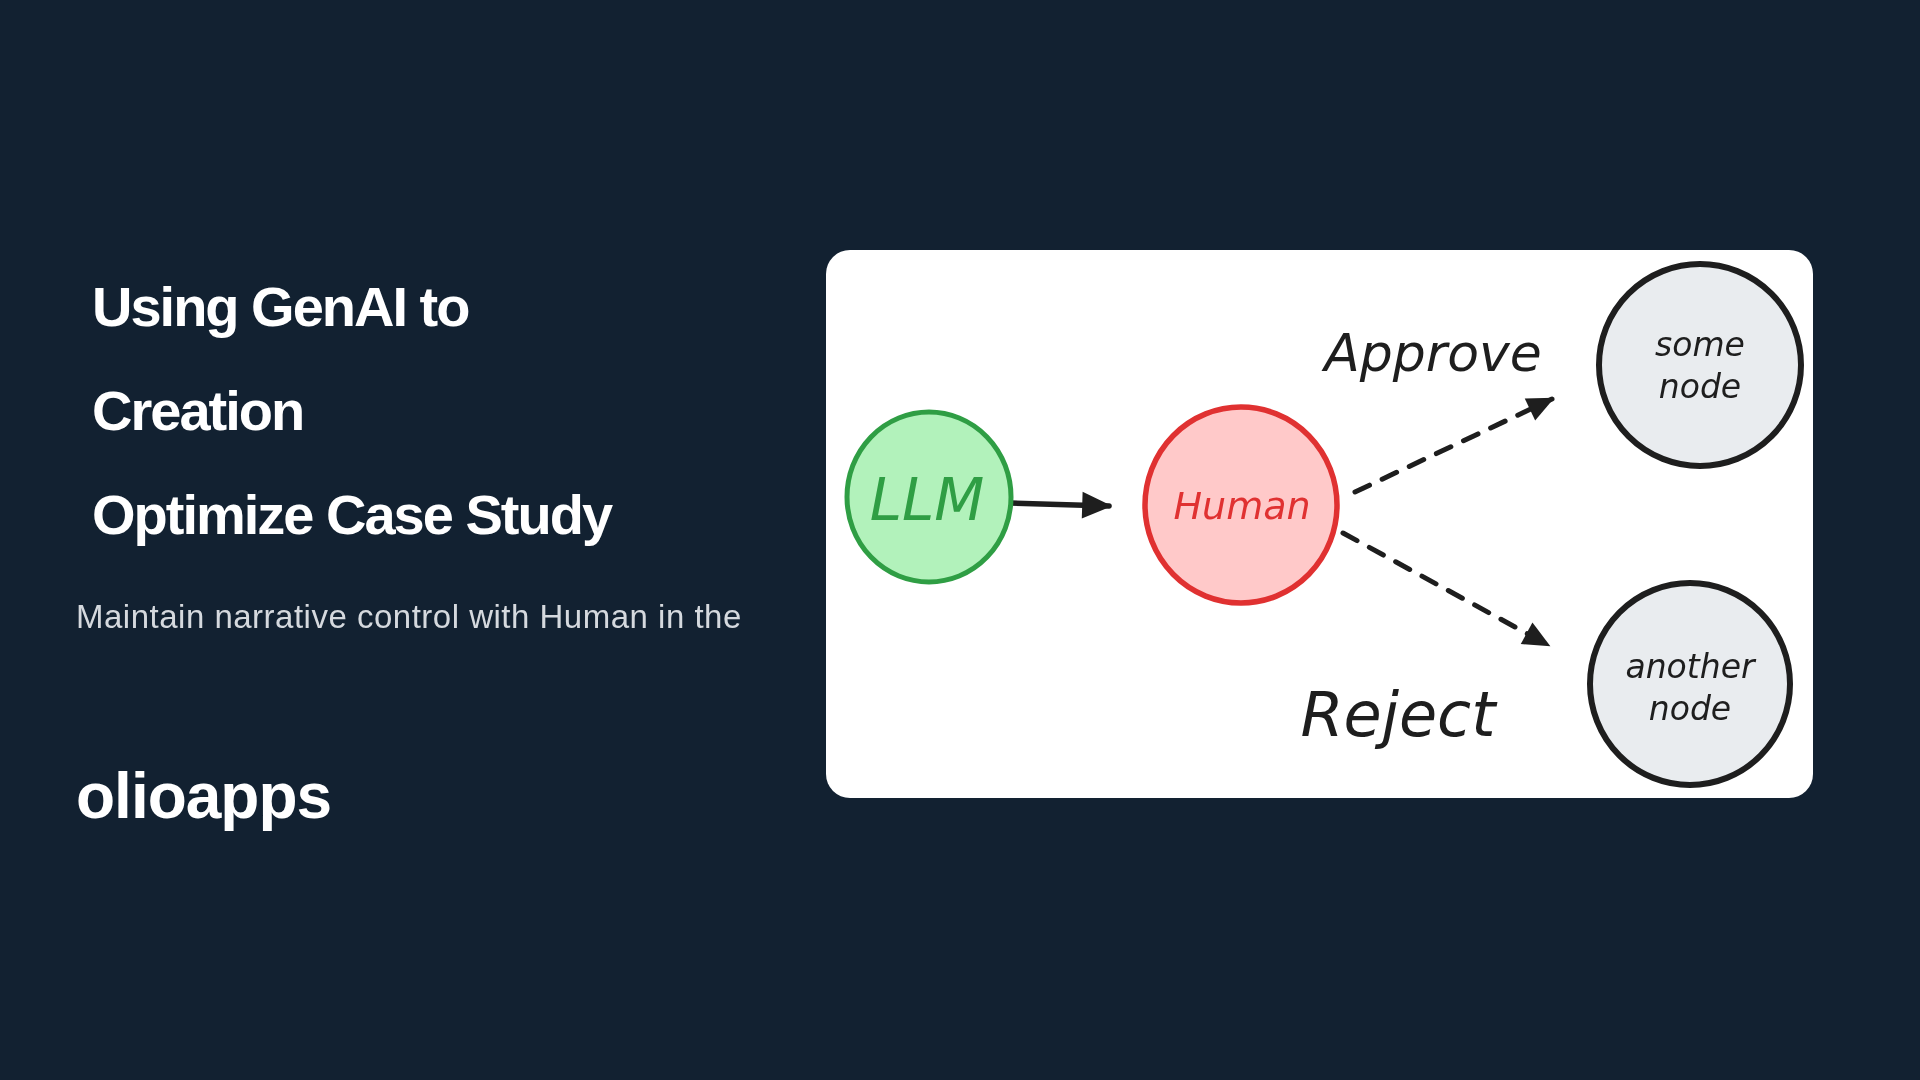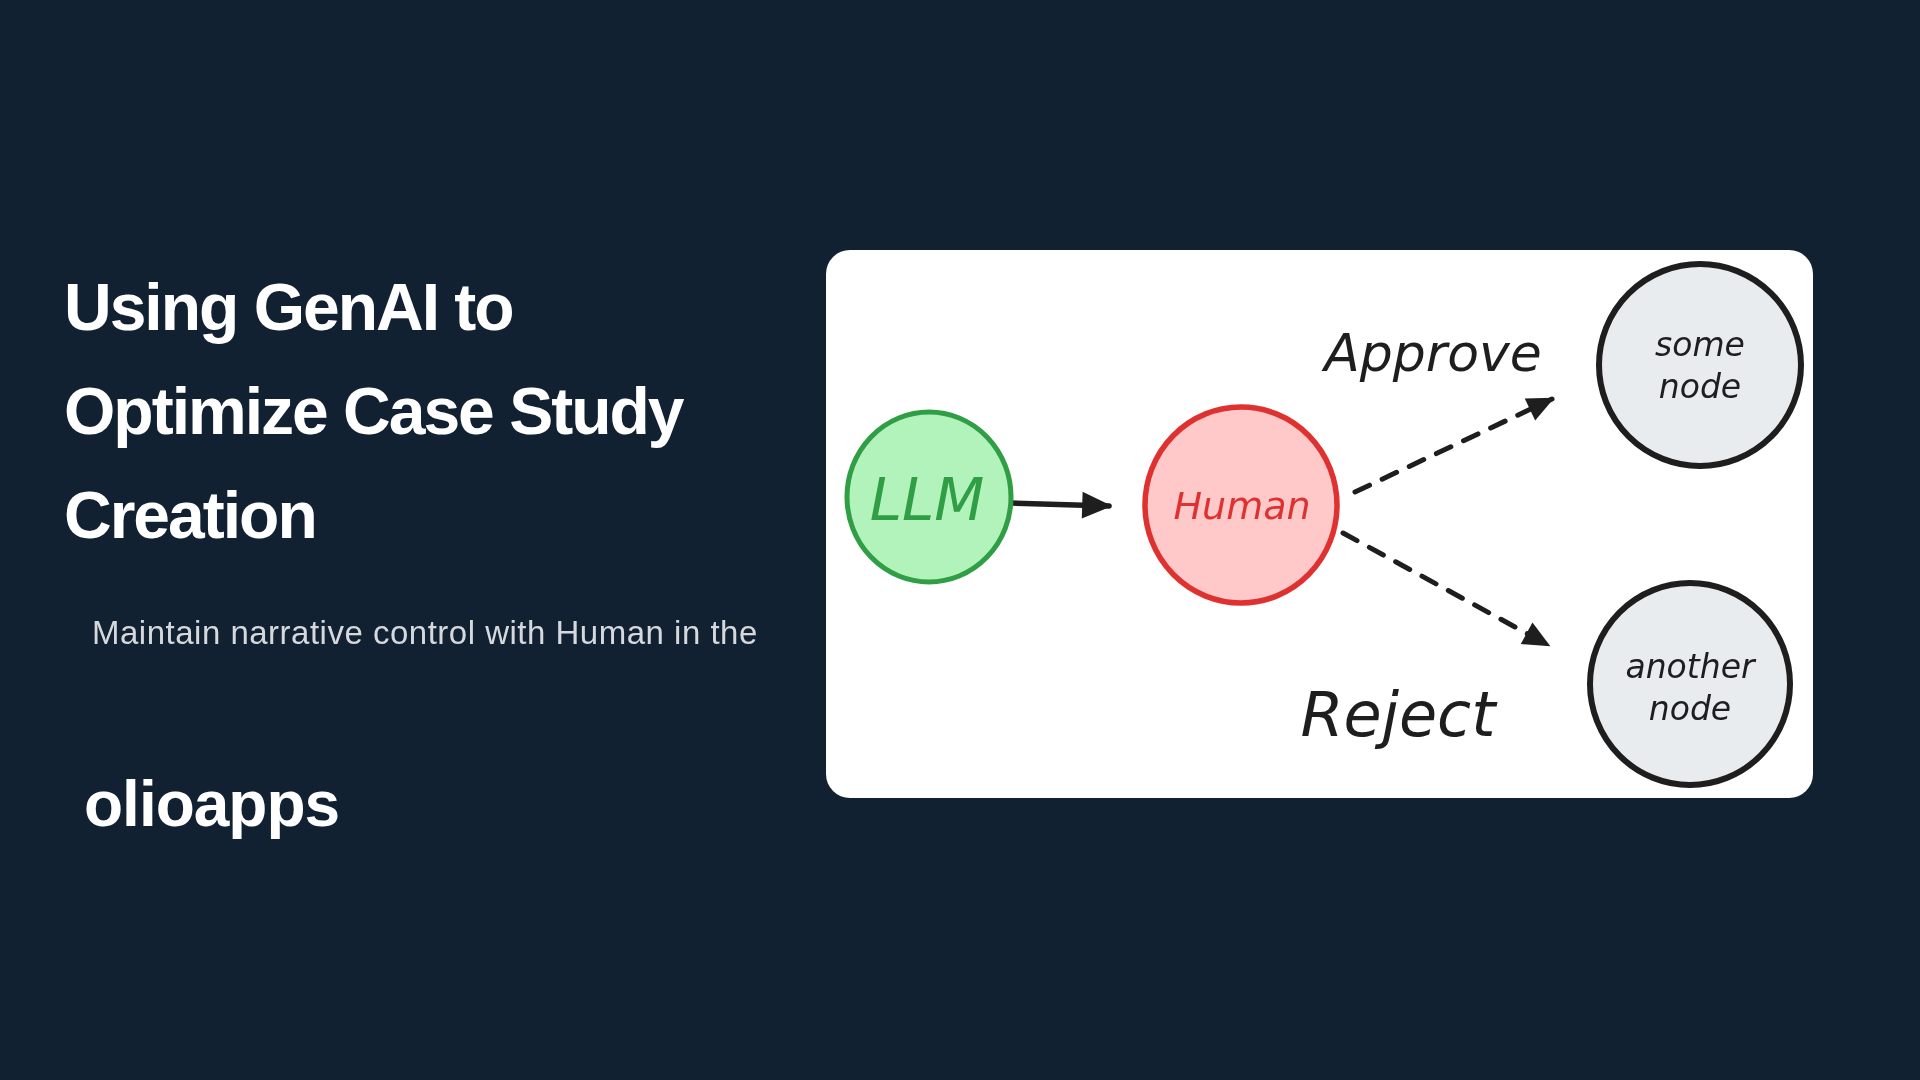--- a/index.html
+++ b/index.html
@@ -6,32 +6,32 @@
   body{
     width:1920px;height:1080px;
     background:#122131;
     font-family:"Liberation Sans",sans-serif;
     overflow:hidden;
   }
   .slide{
     position:relative;width:1920px;height:1080px;background:#122131;
   }
   .hero-title{
-    position:absolute;left:64px;top:255px;margin:0;
-    color:#ffffff;font-weight:700;font-size:66px;line-height:104px;
+    position:absolute;left:92px;top:255px;margin:0;
+    color:#ffffff;font-weight:700;font-size:56px;line-height:104px;
     letter-spacing:-2px;white-space:nowrap;
     font-family:"Liberation Sans",sans-serif;
   }
   .hero-subtitle{
-    position:absolute;left:76px;top:595px;margin:16px;
+    position:absolute;left:76px;top:595px;margin:0;
     color:#d5d9de;font-weight:400;font-size:33px;line-height:44px;
     letter-spacing:0.5px;white-space:nowrap;
   }
   .logo{
-    position:absolute;left:76px;top:760px;margin:8px;
+    position:absolute;left:76px;top:760px;margin:0;
     color:#ffffff;font-weight:700;font-size:64px;line-height:1.15;
     letter-spacing:-1px;
   }
   .diagram-card{
     position:absolute;left:826px;top:250px;width:987px;height:548px;
     background:#ffffff;border-radius:24px;
   }
   .diagram-svg{display:block;width:987px;height:548px;}
   .arrow{fill:none;stroke:#1e1e1e;}
   .arrow.solid{stroke-width:5.5;stroke-linecap:round;}
@@ -44,22 +44,22 @@
   .edge-label.reject{font-size:62px;}
   .node-label-small{font-size:33px;fill:#1e1e1e;}
 </style>
 </head>
 <body>
 
 <div class="slide">
 
   <h1 class="hero-title">
     <div>Using GenAI to</div>
+    <div>Creation</div>
     <div>Optimize Case Study</div>
-    <div>Creation</div>
   </h1>
 
   <p class="hero-subtitle">
     <span>Maintain narrative control with Human in the</span><br>
   </p>
 
   <div class="logo">olioapps</div>
 
   <div class="diagram-card">
     <svg class="diagram-svg" viewBox="0 0 987 548" xmlns="http://www.w3.org/2000/svg">

